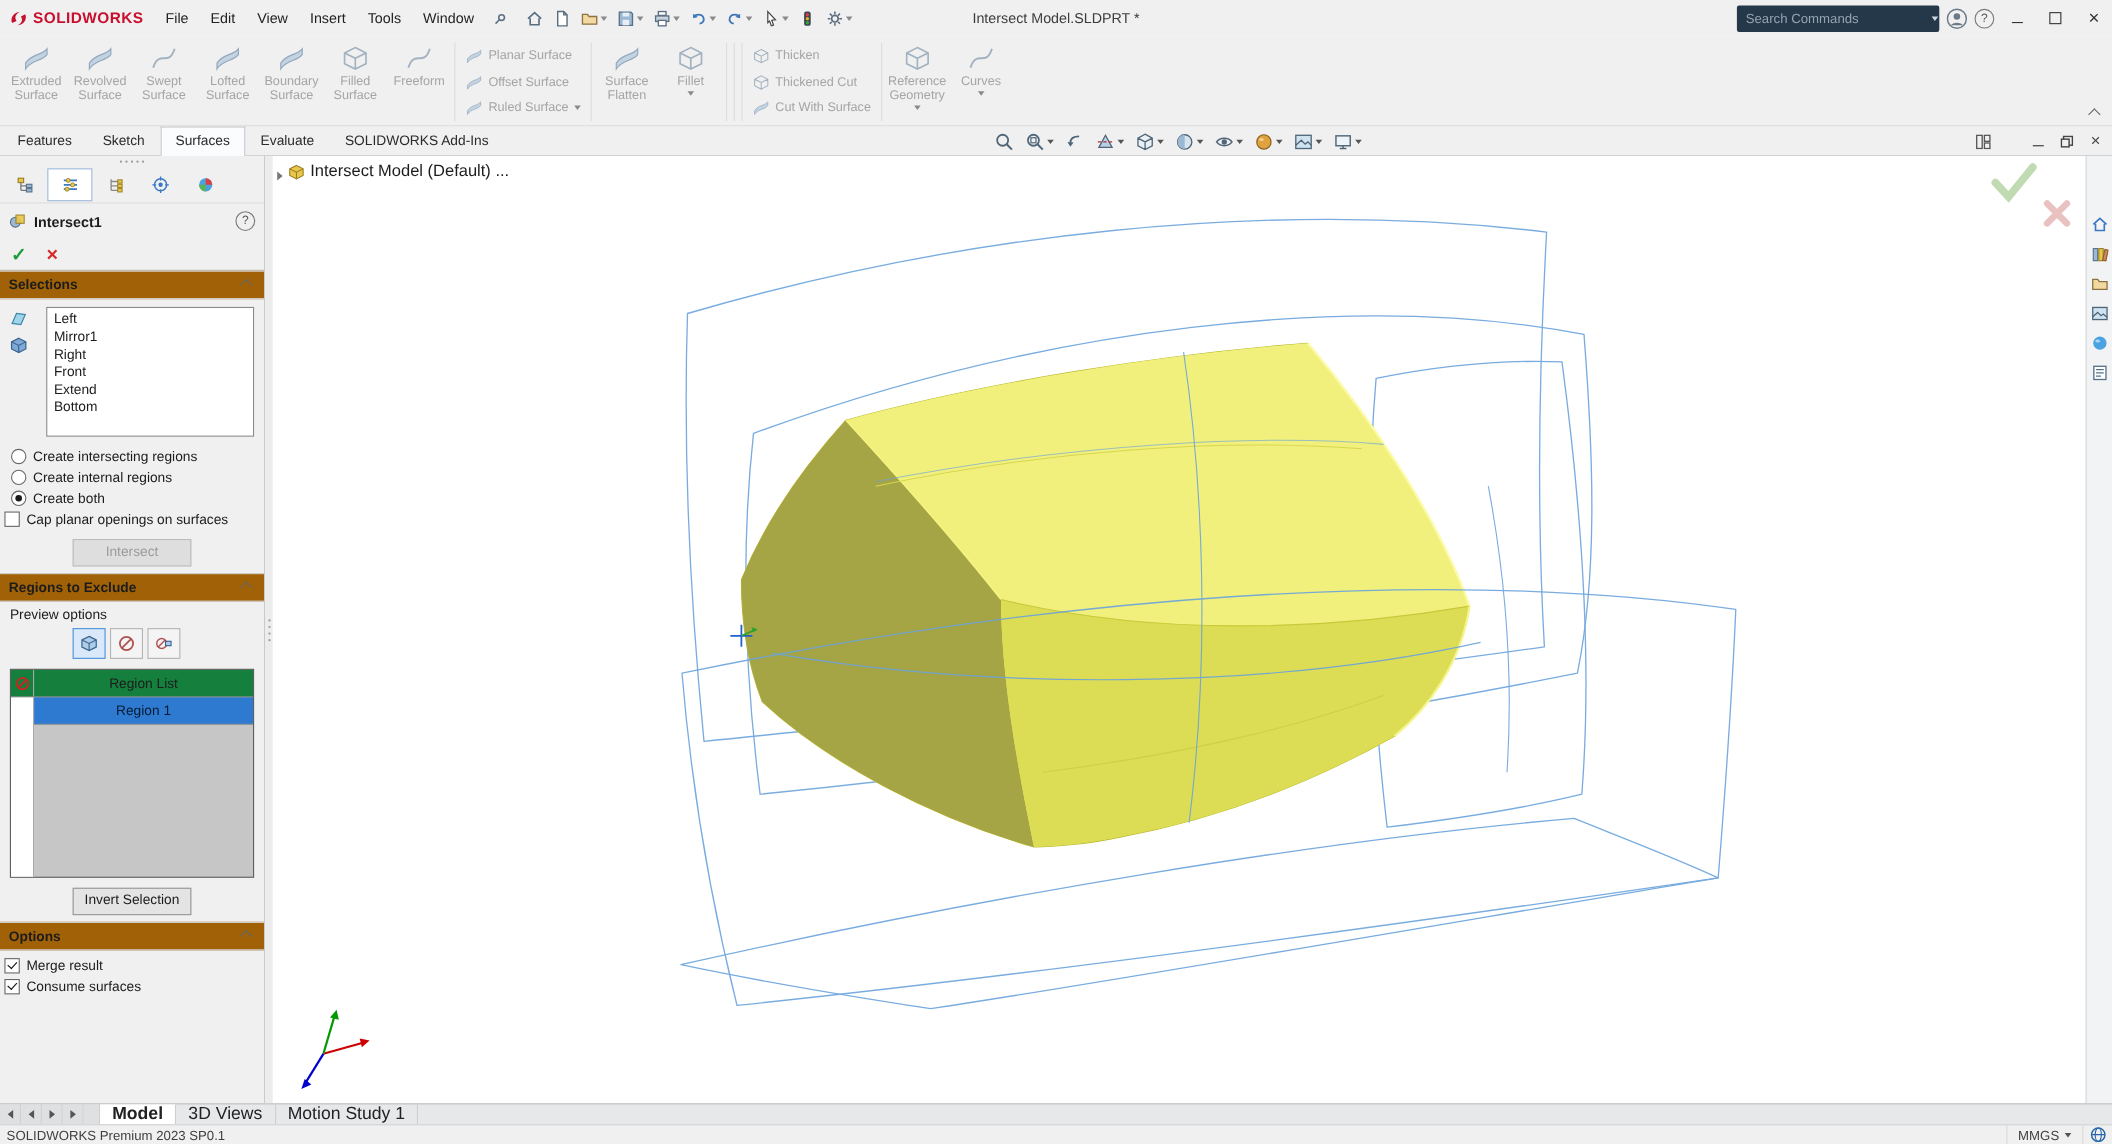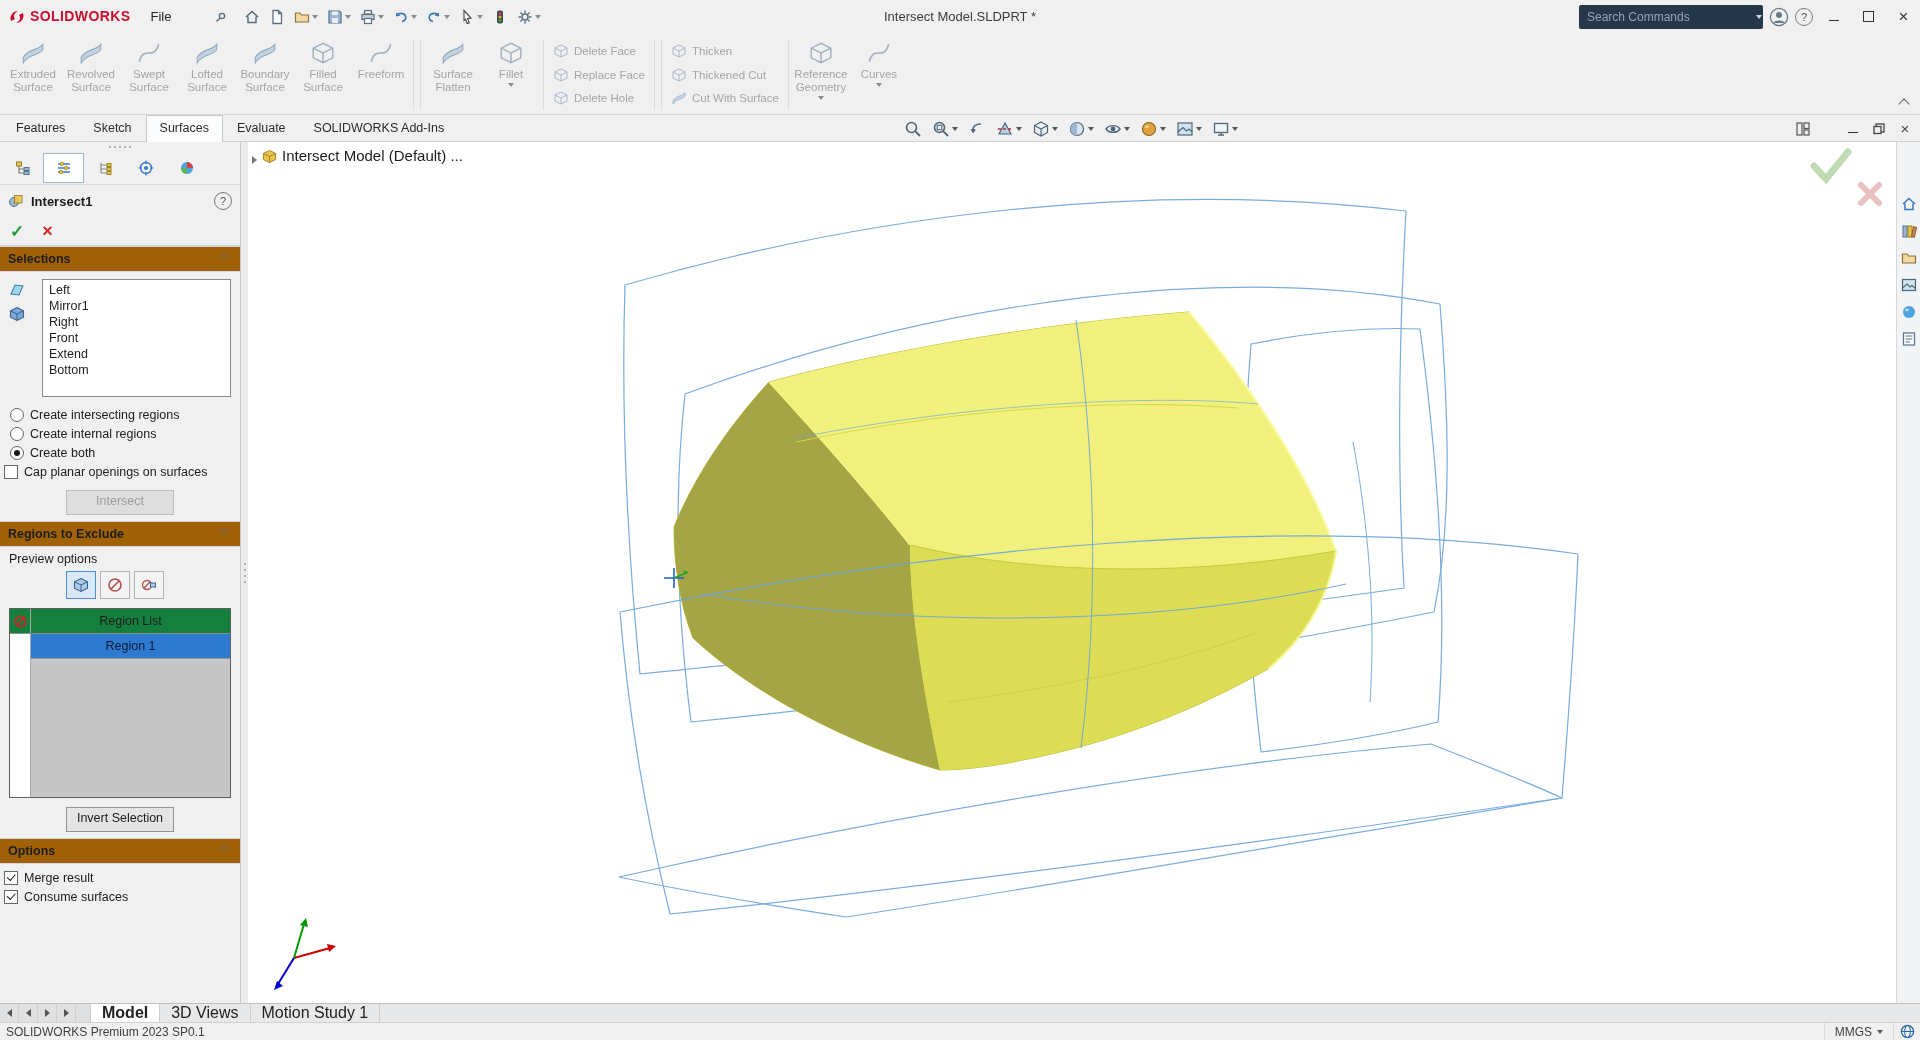--- a/index.html
+++ b/index.html
@@ -1,21 +1,21 @@
 <!DOCTYPE html>
 <html><head>
 <meta charset="utf-8">
 <style>
   html,body{margin:0;padding:0;width:1920px;height:1040px;overflow:hidden;
     font-family:"Liberation Sans",sans-serif;background:#fff;-webkit-font-smoothing:antialiased;}
   
   .titlebar{position:absolute;left:0;top:0;width:1920px;height:33px;background:#f0f0f1;display:flex;align-items:center;}
   .logo{display:flex;align-items:flex-start;gap:4px;padding:0 10px 0 8px;}
   .logo-text{font-size:14px;font-weight:bold;color:#c8102e;letter-spacing:.4px;}
-  .menubar{display:flex;height:100%;flex-direction:column;}
+  .menubar{display:flex;height:100%;}
   .menu-item{padding:0 10px;line-height:33px;font-size:13px;color:#222;cursor:default;}
   .pin{margin:0 8px;}
   .qat{display:flex;align-items:center;gap:3px;margin-left:6px;}
   .qbtn{height:26px;display:flex;align-items:center;gap:2px;padding:0 3px;border-radius:2px;}
   .doc-title{position:absolute;left:50%;transform:translateX(-50%);font-size:13px;color:#3c3c3c;white-space:nowrap;}
   .tb-right{position:absolute;right:0;top:0;height:33px;display:flex;align-items:center;gap:6px;padding-right:2px;}
   .search-box{width:172px;height:24px;background:#24384a;border-radius:2px;display:flex;align-items:center;padding:0 6px;gap:6px;}
   .search-box input{flex:1;background:transparent;border:none;outline:none;color:#cfd8e0;font-size:12px;font-family:"Liberation Sans",sans-serif;}
   .search-box input::placeholder{color:#93a5b4;}
   .wbtn{width:29px;height:33px;display:flex;align-items:center;justify-content:center;color:#333;font-size:14px;}
@@ -283,55 +283,56 @@
       </svg>
       <div class="rlab">Filled Surface</div>
     </div>
   <div class="rbig">
       <svg class="ric" style="margin:0 auto">
         <use href="#i-curve"></use>
       </svg>
       <div class="rlab">Freeform</div>
     </div>
   <div class="rsep"></div>
-  <div class="rsep"></div>
-  <div class="rbig">
-      <svg class="ric" style="margin:0 auto">
-        <use href="#i-surf"></use>
-      </svg>
-      <div class="rlab">Surface Flatten</div>
-    </div>
-  <div class="rbig">
-      <svg class="ric" style="margin:0 auto">
-        <use href="#i-cube"></use>
-      </svg>
-      <div class="rlab">Fillet</div>
-      <span class="caret-down"></span>
-    </div>
-  <div class="rsep"></div>
   <div class="rstack">
     <div class="rrow">
         <svg class="ric">
-          <use href="#i-cube"></use>
-        </svg>
-        <span>Delete Face</span>
+          <use href="#i-surf"></use>
+        </svg>
+        <span>Planar Surface</span>
       </div>
     <div class="rrow">
         <svg class="ric">
-          <use href="#i-cube"></use>
-        </svg>
-        <span>Replace Face</span>
+          <use href="#i-surf"></use>
+        </svg>
+        <span>Offset Surface</span>
       </div>
     <div class="rrow">
         <svg class="ric">
-          <use href="#i-cube"></use>
-        </svg>
-        <span>Delete Hole</span>
-      </div>
-  </div>
+          <use href="#i-surf"></use>
+        </svg>
+        <span>Ruled Surface</span>
+        <span class="caret-down"></span>
+      </div>
+  </div>
+  <div class="rsep"></div>
+  <div class="rbig">
+      <svg class="ric" style="margin:0 auto">
+        <use href="#i-surf"></use>
+      </svg>
+      <div class="rlab">Surface Flatten</div>
+    </div>
+  <div class="rbig">
+      <svg class="ric" style="margin:0 auto">
+        <use href="#i-cube"></use>
+      </svg>
+      <div class="rlab">Fillet</div>
+      <span class="caret-down"></span>
+    </div>
+  <div class="rsep"></div>
   <div class="rsep"></div>
   <div class="rsep"></div>
   <div class="rstack">
     <div class="rrow">
         <svg class="ric">
           <use href="#i-cube"></use>
         </svg>
         <span>Thicken</span>
       </div>
     <div class="rrow">

